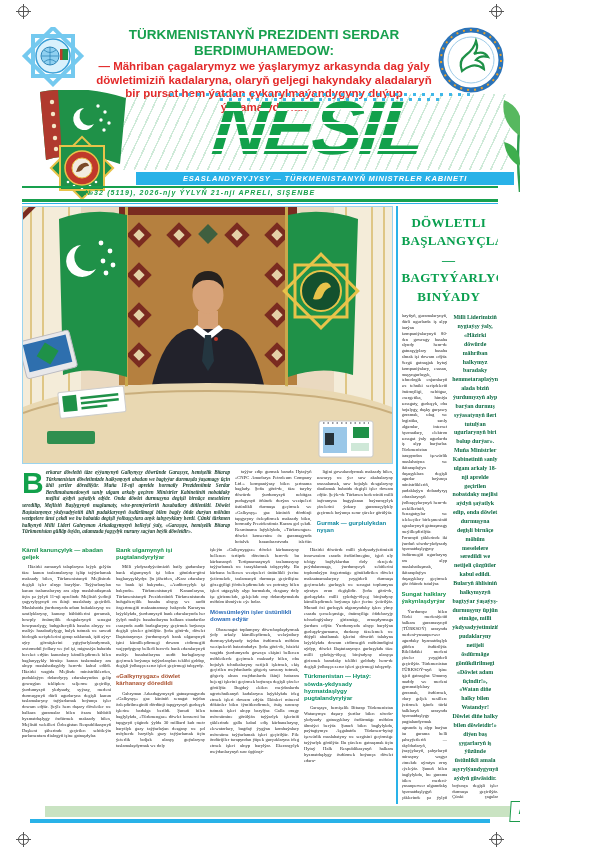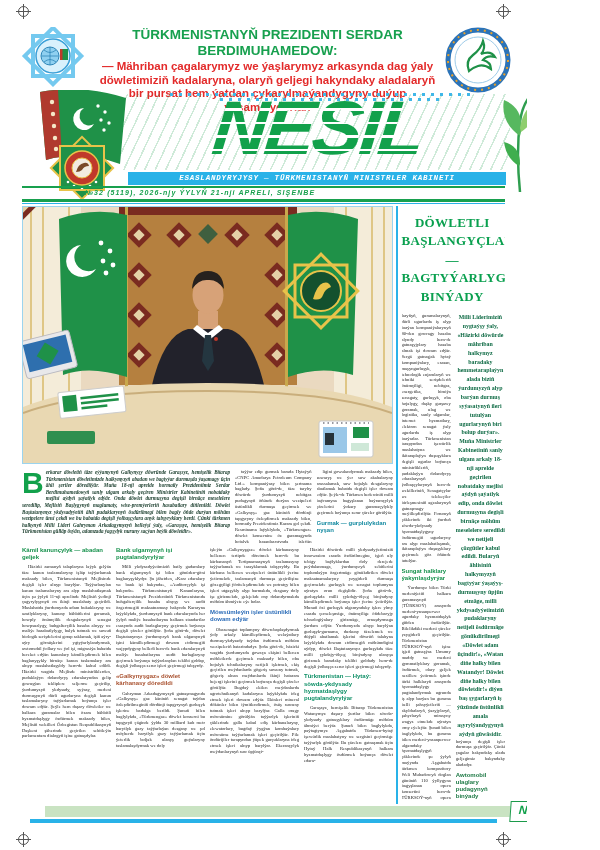--- a/index.html
+++ b/index.html
@@ -1,17 +1,17 @@
 <!DOCTYPE html>
 <html><head>
 <meta charset="utf-8">
 <style>
   html,body{margin:0;padding:0;background:#ffffff;}
   .page{position:relative;width:520px;height:850px;background:#fff;overflow:hidden;
-        font-family:"Liberation Serif", serif;color:#1c1c1c;padding-left:7px;}
+        font-family:"Liberation Serif", serif;color:#1c1c1c;}
   
   .crop{position:absolute;width:9px;height:9px;border:1px solid #555;border-radius:50%;}
   .crop:before,.crop:after{content:"";position:absolute;background:#555;}
   .crop:before{left:50%;top:-3px;bottom:-3px;width:1px;margin-left:-0.5px;}
   .crop:after{top:50%;left:-3px;right:-3px;height:1px;margin-top:-0.5px;}
   
   .banner{position:absolute;top:27px;left:16px;right:16px;height:66px;display:flex;align-items:flex-start;}
   .banner-text{flex:1;text-align:center;padding:0 4px;}
   .banner-title{font-family:"Liberation Sans",sans-serif;font-weight:bold;font-size:13.5px;
                 color:#17a04e;margin:0;line-height:1.15;}
@@ -25,22 +25,22 @@
   .nesil{position:absolute;left:125px;top:-8px;width:385px;text-align:center;
       font-family:"Liberation Sans",sans-serif;font-style:italic;font-weight:900;
       font-size:76px;letter-spacing:-3px;color:#12a14b;transform:skewX(-6deg);}
   @supports (-webkit-background-clip: text){
     .nesil{background:repeating-linear-gradient(#12a14b 0 11px,#ffffff 11px 13.5px);
            -webkit-background-clip:text;-webkit-text-fill-color:transparent;}
   }
   .slogan{position:absolute;left:538px;top:44px;width:58px;text-align:center;
       font-family:"Liberation Sans",sans-serif;font-style:italic;font-weight:bold;
       font-size:6.5px;color:#e32a2a;line-height:1.25;}
-  .founder{position:absolute;left:128px;top:80px;width:378px;height:13px;background:#29b2e8;
-      color:#fff;font-family:Liberation Mono, monospace;font-style:italic;font-weight:bold;
+  .founder{position:absolute;left:136px;top:80px;width:378px;height:13px;background:#29b2e8;
+      color:#fff;font-family:Liberation Sans, sans-serif;font-style:italic;font-weight:bold;
       font-size:7.5px;letter-spacing:.8px;text-align:center;line-height:13px;}
   .rule-green-thin{position:absolute;left:22px;right:22px;top:186px;height:1.5px;background:#18a04e;}
   .dateline{position:absolute;left:85px;top:189px;font-family:"Liberation Sans",sans-serif;
       font-style:italic;font-weight:bold;font-size:7px;letter-spacing:1.1px;color:#18a04e;}
   .rule-green-thick{position:absolute;left:22px;right:22px;top:199px;height:2.5px;background:#18a04e;}
   .rule-cyan{position:absolute;left:22px;right:22px;top:202.5px;height:1.5px;background:#29b2e8;}
   
   .content{position:absolute;top:206px;left:22px;right:22px;height:598px;display:flex;}
   .left-zone{width:371px;flex:none;}
   .vdivider{width:1.5px;flex:none;background:#29b2e8;margin:0 2px 0 3px;}

